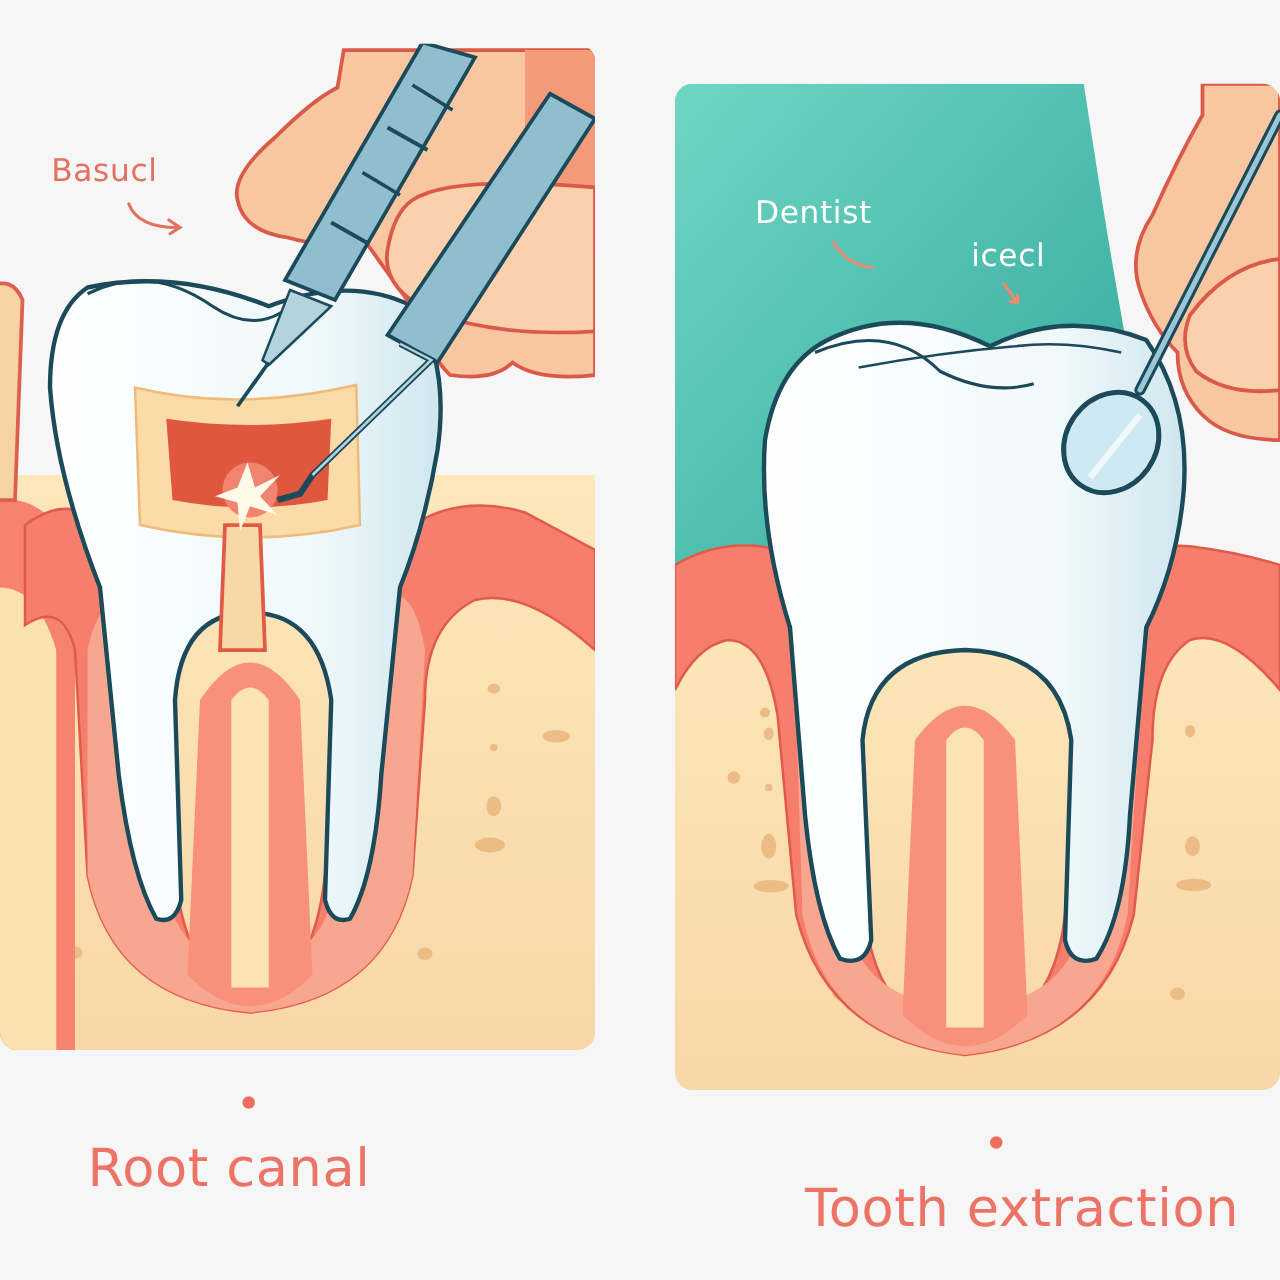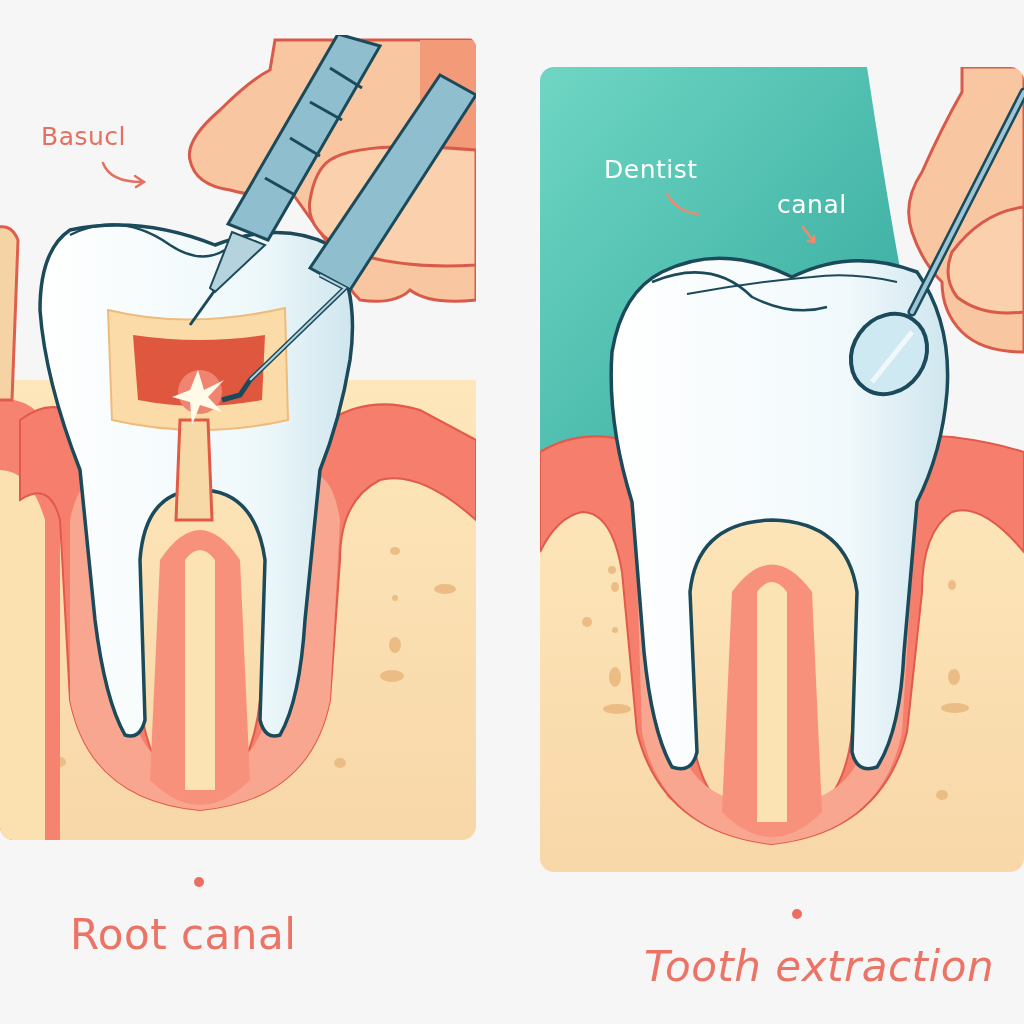--- a/index.html
+++ b/index.html
@@ -177,20 +177,20 @@
         <ellipse cx="377" cy="322" rx="36" ry="42" transform="rotate(35 377 322)" fill="#cfe9f3" stroke="#1b4a5b" stroke-width="4"></ellipse>
         <path d="M360 350 L400 300" stroke="#ffffff" stroke-width="5" opacity="0.7"></path>
       </g>
     </g>
   </svg>
 
   <div class="annot" style="left:92px; top:123px; color:#ffffff;">Dentist</div>
   <svg style="position:absolute; left:150px; top:158px;" width="50" height="30">
     <path d="M5 4 Q15 22 36 24" fill="none" stroke="#ef8a70" stroke-width="2.5" stroke-linecap="round"></path>
   </svg>
-  <div class="annot" style="left:265px; top:158px; color:#ffffff;">canal</div>
+  <div class="annot" style="left:265px; top:158px; color:#ffffff;">icecl</div>
   <svg style="position:absolute; left:288px; top:192px;" width="30" height="30">
     <path d="M3 3 L14 18 M8 17 L14 18 L14 12" fill="none" stroke="#ef8a70" stroke-width="2.5" stroke-linecap="round"></path>
   </svg>
 
   <div class="caption-dot" style="left:280px; top:877px;"></div>
-  <div class="caption" style="left:132px; top:910px;font-style:italic;">Tooth extraction</div>
+  <div class="caption" style="left:132px; top:910px;">Tooth extraction</div>
 </div>
 
 </body></html>

